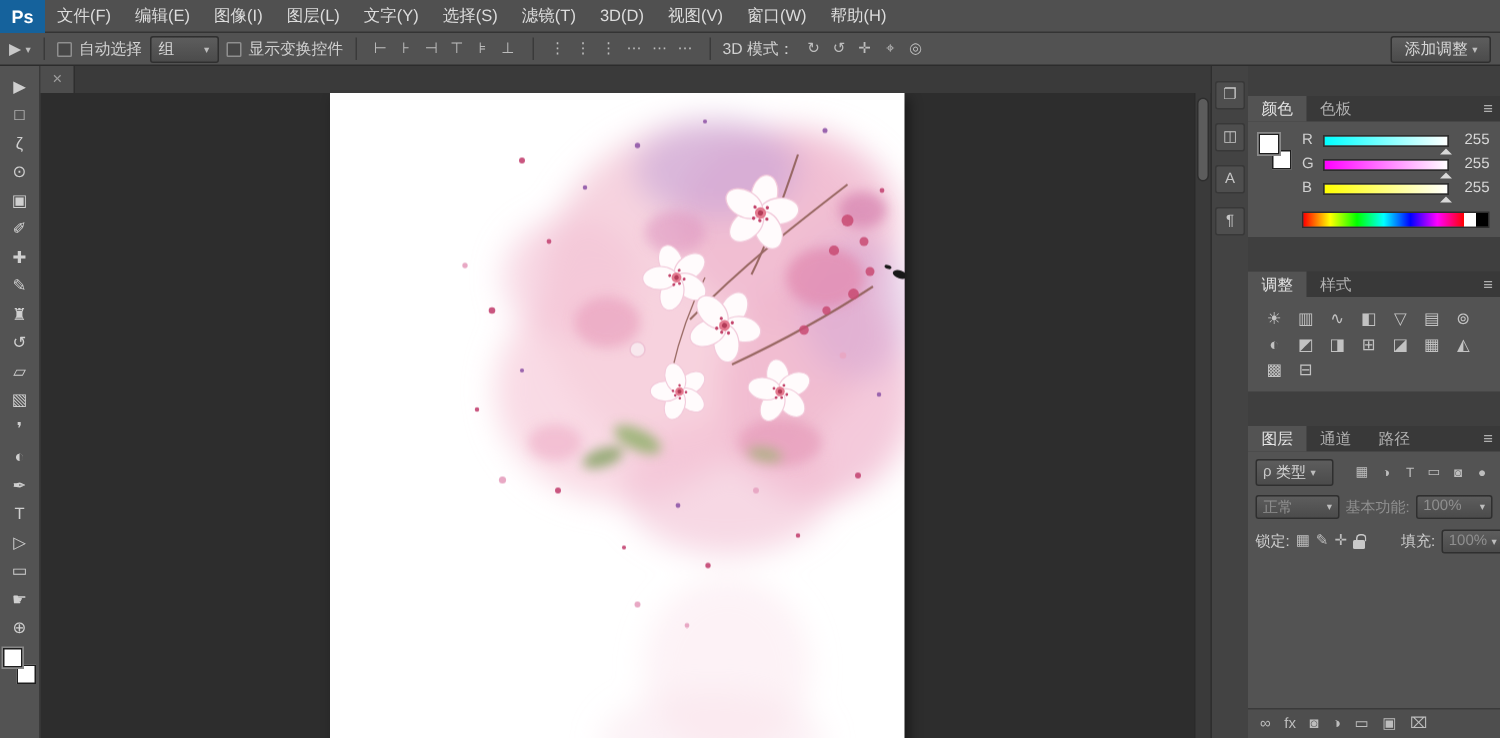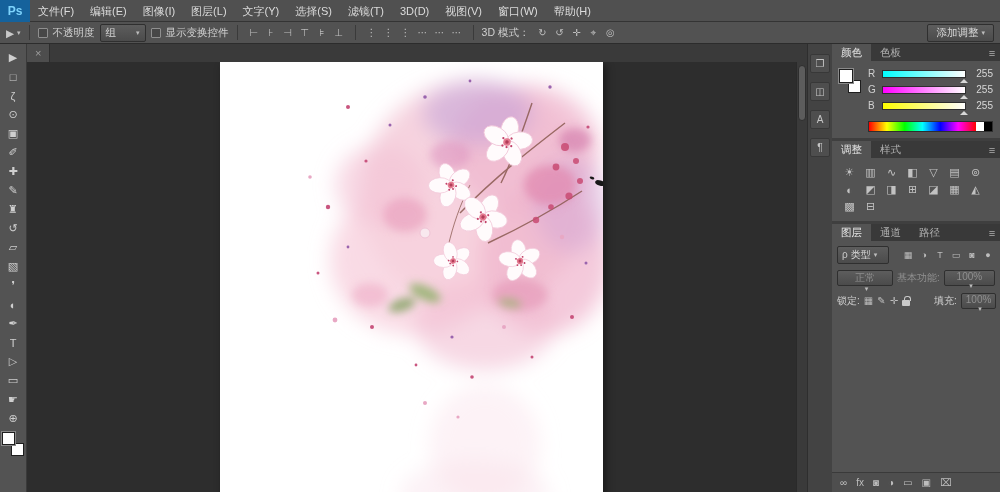--- a/index.html
+++ b/index.html
@@ -2,21 +2,21 @@
 <html><head>
 <meta charset="utf-8">
 <style>
   * { margin:0; padding:0; box-sizing:border-box; }
   html,body { width:1000px; height:492px; overflow:hidden; }
   body { font-family:"Liberation Sans","DejaVu Sans",sans-serif; font-size:11px; color:#d6d6d6; background:#3f3f3f; }
   .app { width:1000px; height:492px; display:flex; flex-direction:column; }
 
   
   .menubar { height:22px; background:#505050; border-bottom:1px solid #343434; display:flex; align-items:center; flex:0 0 auto; }
-  .ps-logo { width:30px; height:22px; background:#15629c; color:#7dd3fc; font-weight:bold; font-size:12px; display:flex; align-items:center; justify-content:center; }
+  .ps-logo { width:30px; height:22px; background:#15629c; color:#ffffff; font-weight:bold; font-size:12px; display:flex; align-items:center; justify-content:center; }
   .menu-item { padding:0 8px; line-height:22px; font-size:11px; color:#dcdcdc; cursor:default; }
 
   
   .optionsbar { height:22px; background:#525252; border-bottom:1px solid #2c2c2c; display:flex; align-items:center; gap:5px; padding:0 6px; font-size:10.5px; flex:0 0 auto; }
   .sep { width:1px; height:15px; background:#3a3a3a; margin:0 3px; flex:0 0 auto; }
   .glyph { color:#c8c8c8; }
   .caret { font-size:7px; color:#bdbdbd; margin-left:3px; }
   .checkbox { width:10px; height:10px; border:1px solid #8f8f8f; background:#474747; border-radius:1px; flex:0 0 auto; }
   .opt-label { color:#d0d0d0; white-space:nowrap; }
   .dropdown { background:linear-gradient(#5d5d5d,#4b4b4b); border:1px solid #2f2f2f; border-radius:2px; padding:1px 5px; display:flex; align-items:center; white-space:nowrap; }
@@ -44,21 +44,21 @@
   .vscroll { position:absolute; right:0; top:0; bottom:0; width:11px; background:#3a3a3a; border-left:1px solid #2a2a2a; }
   .vscroll .thumb { position:absolute; top:3px; left:1px; width:8px; height:56px; background:#5c5c5c; border:1px solid #2e2e2e; border-radius:4px; }
 
   
   .collapsed-dock { width:25px; background:#434343; border-left:1px solid #2e2e2e; display:flex; flex-direction:column; align-items:center; padding-top:10px; gap:9px; flex:0 0 auto; }
   .cp-icon { width:20px; height:19px; background:#4e4e4e; border:1px solid #383838; border-radius:2px; display:flex; align-items:center; justify-content:center; color:#c6c6c6; font-size:10px; }
 
   
   .panels { width:168px; background:#3f3f3f; display:flex; flex-direction:column; gap:3px; flex:0 0 auto; }
   .panel { display:flex; flex-direction:column; }
-  .panel-tabs { height:17px; background:#393939; display:flex; align-items:stretch; }
+  .panel-tabs { height:17px; background:#393939; display:flex; align-items:stretch;margin-top:20px; }
   .ptab { padding:0 9px; display:flex; align-items:center; font-size:10.5px; color:#b0b0b0; }
   .ptab.active { background:#535353; color:#e4e4e4; }
   .ptab-spacer { flex:1; }
   .panel-menu { width:16px; display:flex; align-items:center; justify-content:center; color:#b0b0b0; }
   .panel-body { background:#535353; padding:6px 7px; }
 
   
   .color-body { display:flex; gap:7px; }
   .mini-fgbg { position:relative; width:22px; height:24px; flex:0 0 auto; margin-top:2px; }
   .mini-bg { position:absolute; right:0; bottom:0; width:13px; height:13px; background:#fff; border:1px solid #1e1e1e; }
@@ -82,21 +82,21 @@
   .adj-icon { width:21px; height:17px; display:flex; align-items:center; justify-content:center; color:#c2c2c2; font-size:11px; }
 
   
   .layers-panel { flex:1; min-height:0; }
   .layers-body { background:#535353; padding:4px 5px; display:flex; flex-direction:column; gap:4px; }
   .lrow { display:flex; align-items:center; gap:4px; height:19px; }
   .filter-box { flex:0 0 auto; width:52px; display:flex; align-items:center; background:linear-gradient(#5d5d5d,#4b4b4b); border:1px solid #2f2f2f; border-radius:2px; padding:1px 4px; font-size:10px; }
   .small-icons { display:flex; gap:2px; flex:1; justify-content:flex-end; }
   .small-icons .icon-btn { width:14px; height:14px; font-size:9px; }
   .dd-sm { font-size:10px; padding:0 4px; height:16px; }
-  .disabled-text { color:#8f8f8f !important;flex-direction:column; }
+  .disabled-text { color:#8f8f8f !important; }
   .lock-label, .fill-label, .opacity-label { font-size:10px; color:#cfcfcf; white-space:nowrap; }
   .lockicon { position:relative; width:8px; height:6px; background:#c9c9c9; border-radius:1px; margin-top:4px; flex:0 0 auto; }
   .lockicon:before { content:''; position:absolute; top:-4px; left:1.5px; width:5px; height:4px; border:1px solid #c9c9c9; border-bottom:none; border-radius:3px 3px 0 0; }
   .layer-list { background:#474747; border:1px solid #393939; flex:1; min-height:120px; display:flex; flex-direction:column; }
   .layer-row { height:26px; display:flex; align-items:center; background:#747474; border-bottom:1px solid #3e3e3e; }
   .eye-cell { width:22px; height:100%; display:flex; align-items:center; justify-content:center; border-right:1px solid #3e3e3e; }
   .eye { width:11px; height:7px; border-radius:50%; border:1px solid #d6d6d6; position:relative; }
   .eye:after { content:''; position:absolute; inset:1px 3px; background:#d6d6d6; border-radius:50%; }
   .layer-thumb { width:26px; height:20px; margin:0 6px; border:1px solid #2c2c2c; background:#ffffff radial-gradient(circle at 72% 30%, #ef9cbf 0 3px, #f6c9dc 6px, #ffffff 10px); background-size:100% 100%; }
   .layer-name { flex:1; font-style:italic; font-size:11px; color:#efefef; }
@@ -124,21 +124,21 @@
     <div class="menu-item">帮助(H)</div>
   </div>
 
   <div class="optionsbar">
     <div style="display:flex;align-items:center;">
       <span class="glyph">▶</span>
       <span class="caret">▾</span>
     </div>
     <div class="sep"></div>
     <span class="checkbox"></span>
-    <span class="opt-label">不透明度</span>
+    <span class="opt-label">自动选择</span>
     <div class="dropdown" style="width:46px;justify-content:space-between;">
       <span>组</span>
       <span class="caret">▾</span>
     </div>
     <span class="checkbox"></span>
     <span class="opt-label">显示变换控件</span>
     <div class="sep"></div>
     <div class="icon-group">
       <span class="icon-btn">⊢</span>
       <span class="icon-btn">⊦</span>

